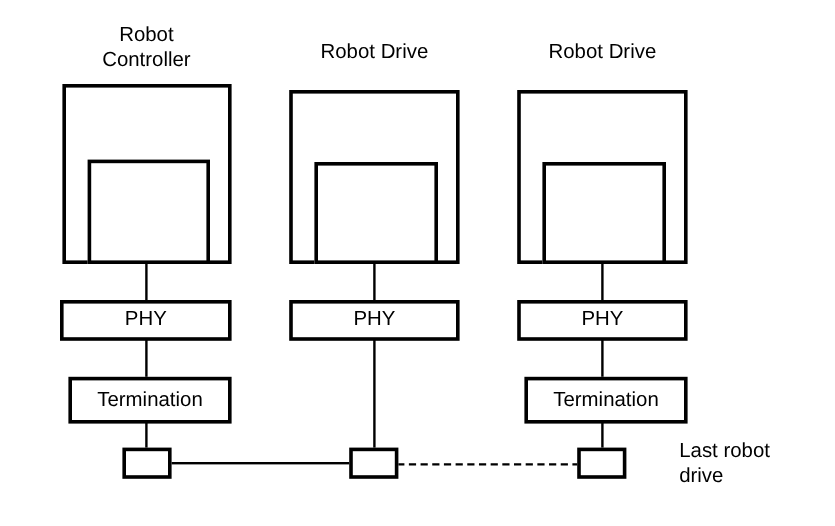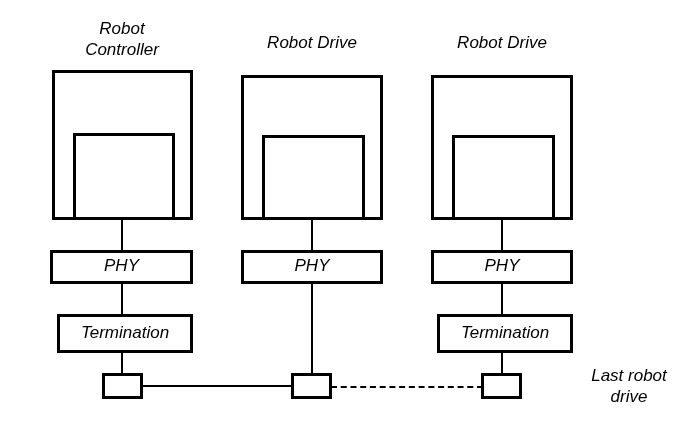--- a/index.html
+++ b/index.html
@@ -7,21 +7,20 @@
     padding: 0;
     background: #ffffff;
   }
   #canvas {
     position: relative;
     width: 696px;
     height: 438px;
     background: #ffffff;
     font-family: "Liberation Sans", sans-serif;
     overflow: hidden;
-    font-style: italic;
   }
   .hdr {
     position: absolute;
     text-align: center;
     font-size: 17px;
     line-height: 21px;
     color: #000000;
     white-space: pre-line;
     letter-spacing: 0px;
   }
@@ -57,21 +56,20 @@
     z-index: 0;
   }
   .dashline {
     position: absolute;
     height: 0;
     border-top: 2px dashed #000000;
     z-index: 0;
   }
   .tailtext {
     position: absolute;
-    text-align: center;
     font-size: 17px;
     line-height: 21px;
     color: #000000;
     white-space: pre-line;
   }
 </style>
 </head>
 <body>
 
 <div id="canvas">

